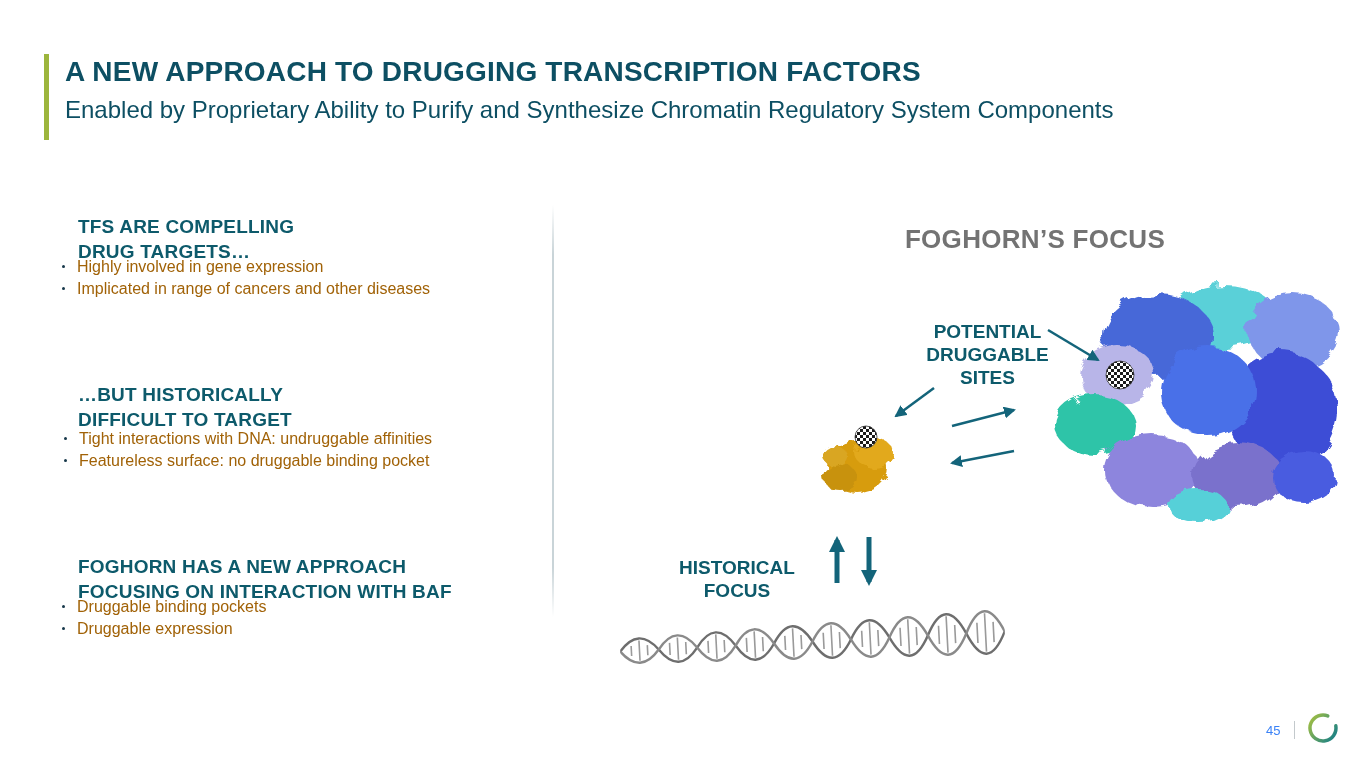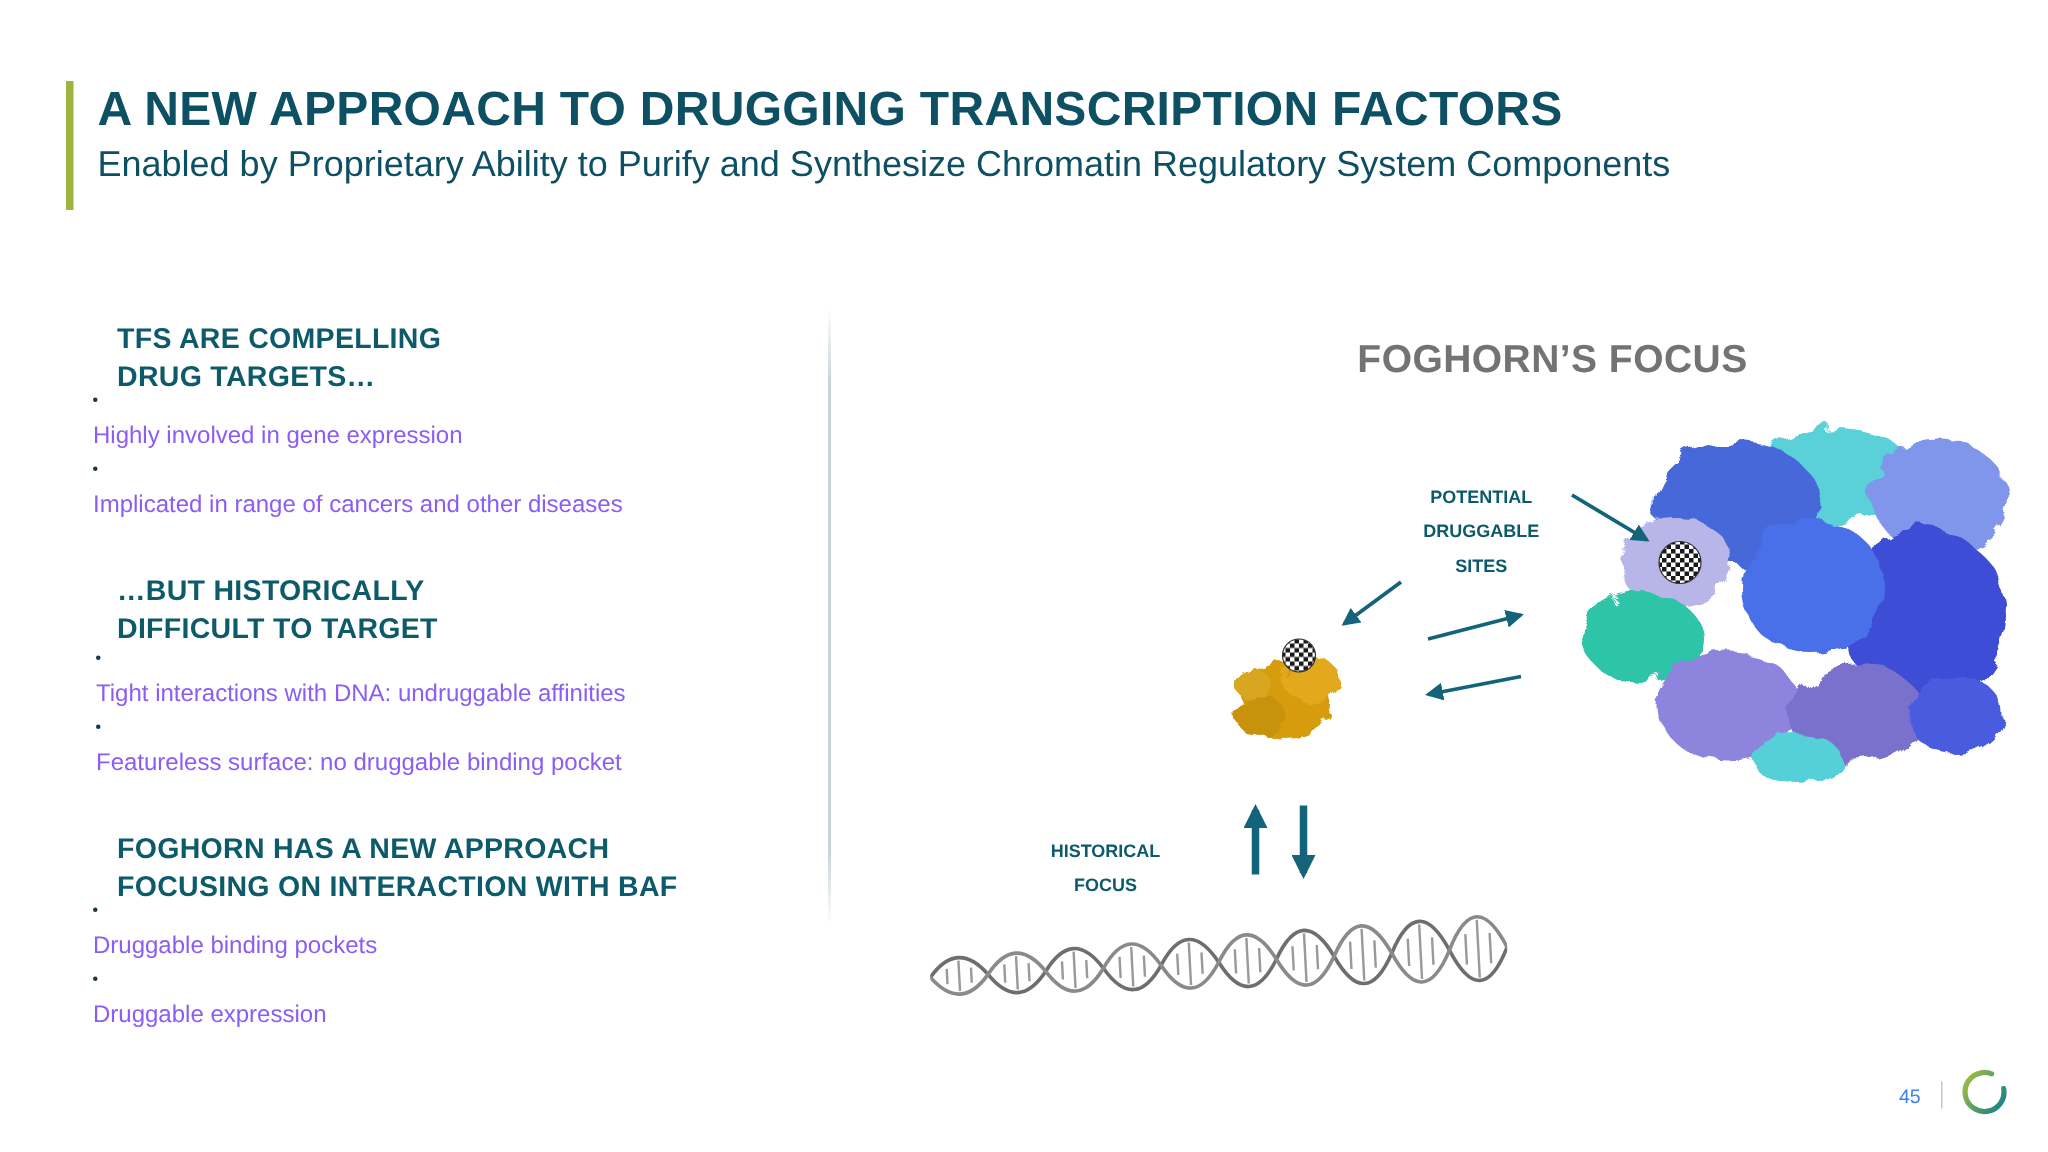--- a/index.html
+++ b/index.html
@@ -10,49 +10,49 @@
     overflow:hidden;
     font-family:"Liberation Sans", sans-serif;
   }
   .abs{position:absolute;}
   .preline{white-space:pre-line;margin-top:16px;}
 
   
   .title-block{left:44px;top:54px;display:flex;gap:16px;}
   .accent-bar{width:5px;height:86px;background:#9cb53c;flex:none;}
   .slide-title{
-    margin:0;font-size:32px;line-height:36px;font-weight:bold;
+    margin:0;font-size:28px;line-height:36px;font-weight:bold;
     color:#0d4f63;letter-spacing:.2px;
   }
   .slide-subtitle{
     margin:6px 0 0 0;font-size:24px;line-height:28px;font-weight:400;
     color:#0d4f63;
   }
 
   
   .sec-heading{
     font-size:19px;line-height:25px;font-weight:bold;color:#0d5a6b;
     letter-spacing:.2px;
   }
   .bullets{display:flex;flex-direction:column;gap:1px;}
-  .bullet-row{display:flex;gap:12px;font-size:16px;line-height:21px;color:#8b5cf6;flex-direction:column;}
+  .bullet-row{display:flex;gap:12px;font-size:16px;line-height:21px;color:#a16207;}
   .bullet-dot{width:3px;height:3px;border-radius:50%;background:#17384a;margin-top:9px;flex:none;}
 
   .divider{
     left:552px;top:205px;width:2px;height:412px;
     background:linear-gradient(to bottom, rgba(201,212,216,0), #c9d4d8 12%, #c9d4d8 88%, rgba(201,212,216,0));
   }
 
   
   .diagram-heading{
     left:870px;top:224px;width:330px;text-align:center;
     font-size:26px;font-weight:bold;color:#737373;letter-spacing:.3px;
   }
   .diagram-label{
-    text-align:center;font-size:12px;line-height:23px;font-weight:bold;color:#0d5a6b;
+    text-align:center;font-size:19px;line-height:23px;font-weight:bold;color:#0d5a6b;
   }
   .sites-label{left:915px;top:304px;width:145px;}
   .historical-label{left:676px;top:540px;width:122px;}
 
   .overlay{left:0;top:0;pointer-events:none;}
 
   
   .page-number{left:1266px;top:723px;font-size:13px;color:#3b82f6;}
   .footer-divider{left:1294px;top:721px;width:1px;height:18px;background:#c3c9cc;}
 </style>

